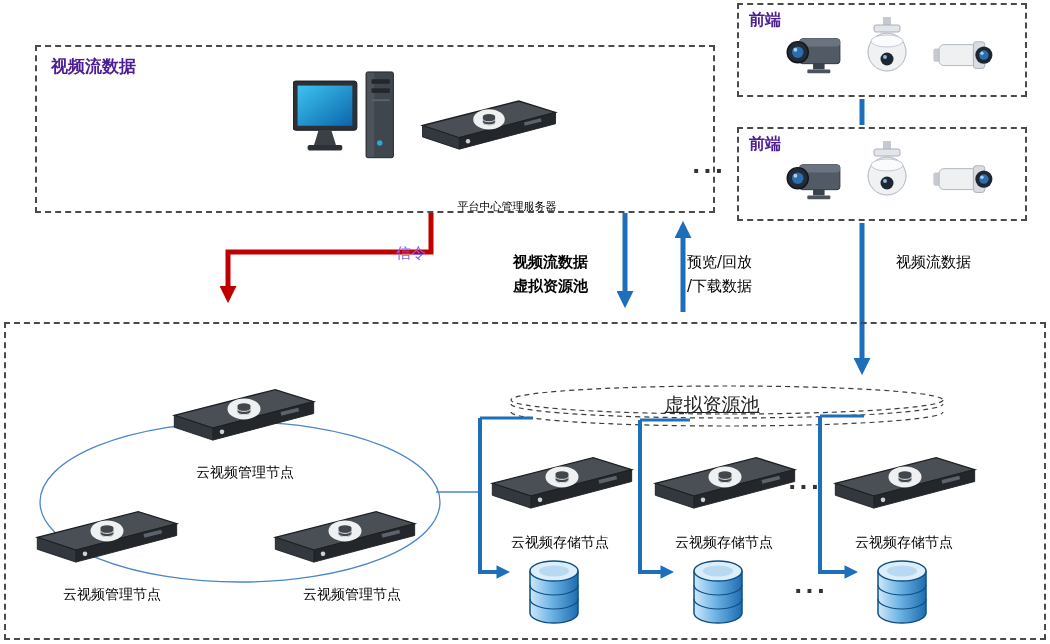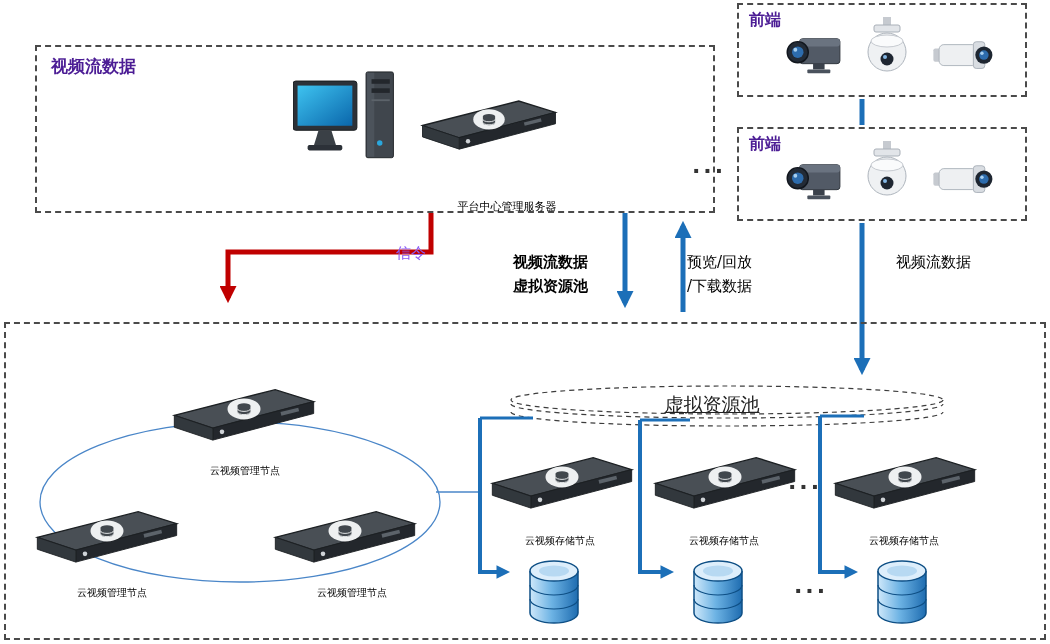--- a/index.html
+++ b/index.html
@@ -5,21 +5,21 @@
   * { margin:0; padding:0; box-sizing:border-box; }
   html,body { background:#ffffff; }
   body { font-family:"DejaVu Sans","Liberation Sans",sans-serif; color:#000; }
   .canvas { position:relative; width:1050px; height:644px; background:#fff; overflow:hidden; }
   svg.conn { position:absolute; left:0; top:0; width:1050px; height:644px; z-index:1; }
   .dashed-box { position:absolute; border:2px dashed #4a4a4a; background:transparent; z-index:2; }
   .box-label { position:absolute; font-size:17px; font-weight:700; color:#4c1d95; white-space:nowrap; z-index:4; }
   .small-label { font-size:16px; }
   .icon { position:absolute; z-index:3; }
   .caption { position:absolute; font-size:11px; text-align:center; white-space:nowrap; z-index:4;margin-top:28px; }
-  .node-label { position:absolute; font-size:10px; text-align:center; width:160px; white-space:nowrap; z-index:4; }
+  .node-label { position:absolute; font-size:14px; text-align:center; width:160px; white-space:nowrap; z-index:4; }
   .flow-label { position:absolute; font-size:15px; line-height:24px; white-space:nowrap; z-index:4; }
   .flow-label.bold { font-weight:bold; }
   .signal { color:#8b5cf6; }
   .dots { position:absolute; font-size:22px; font-weight:bold; color:#333; letter-spacing:3px; z-index:4; }
   .pool-label { position:absolute; font-size:19px; width:130px; text-align:center; color:#222; z-index:4;text-decoration:underline; }
 </style>
 </head>
 <body>
 
 <svg width="0" height="0" style="position:absolute" aria-hidden="true">

